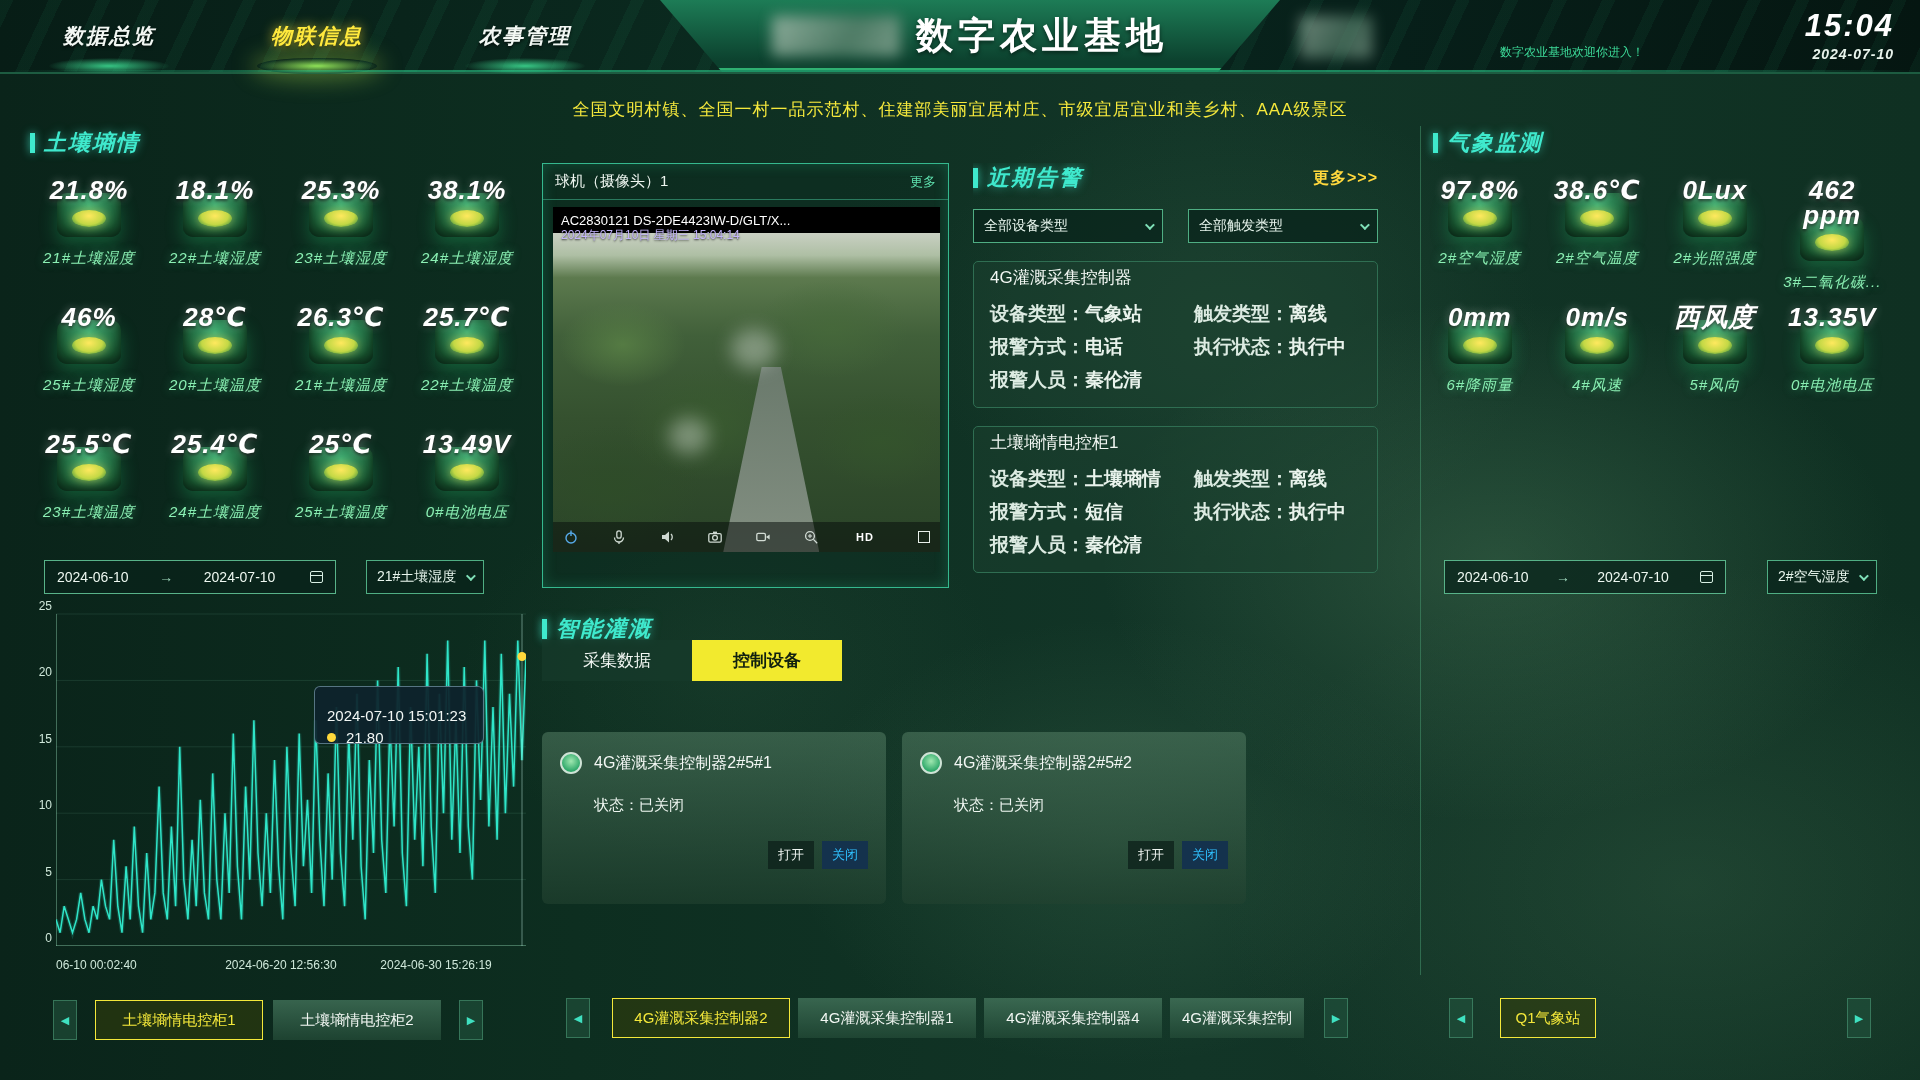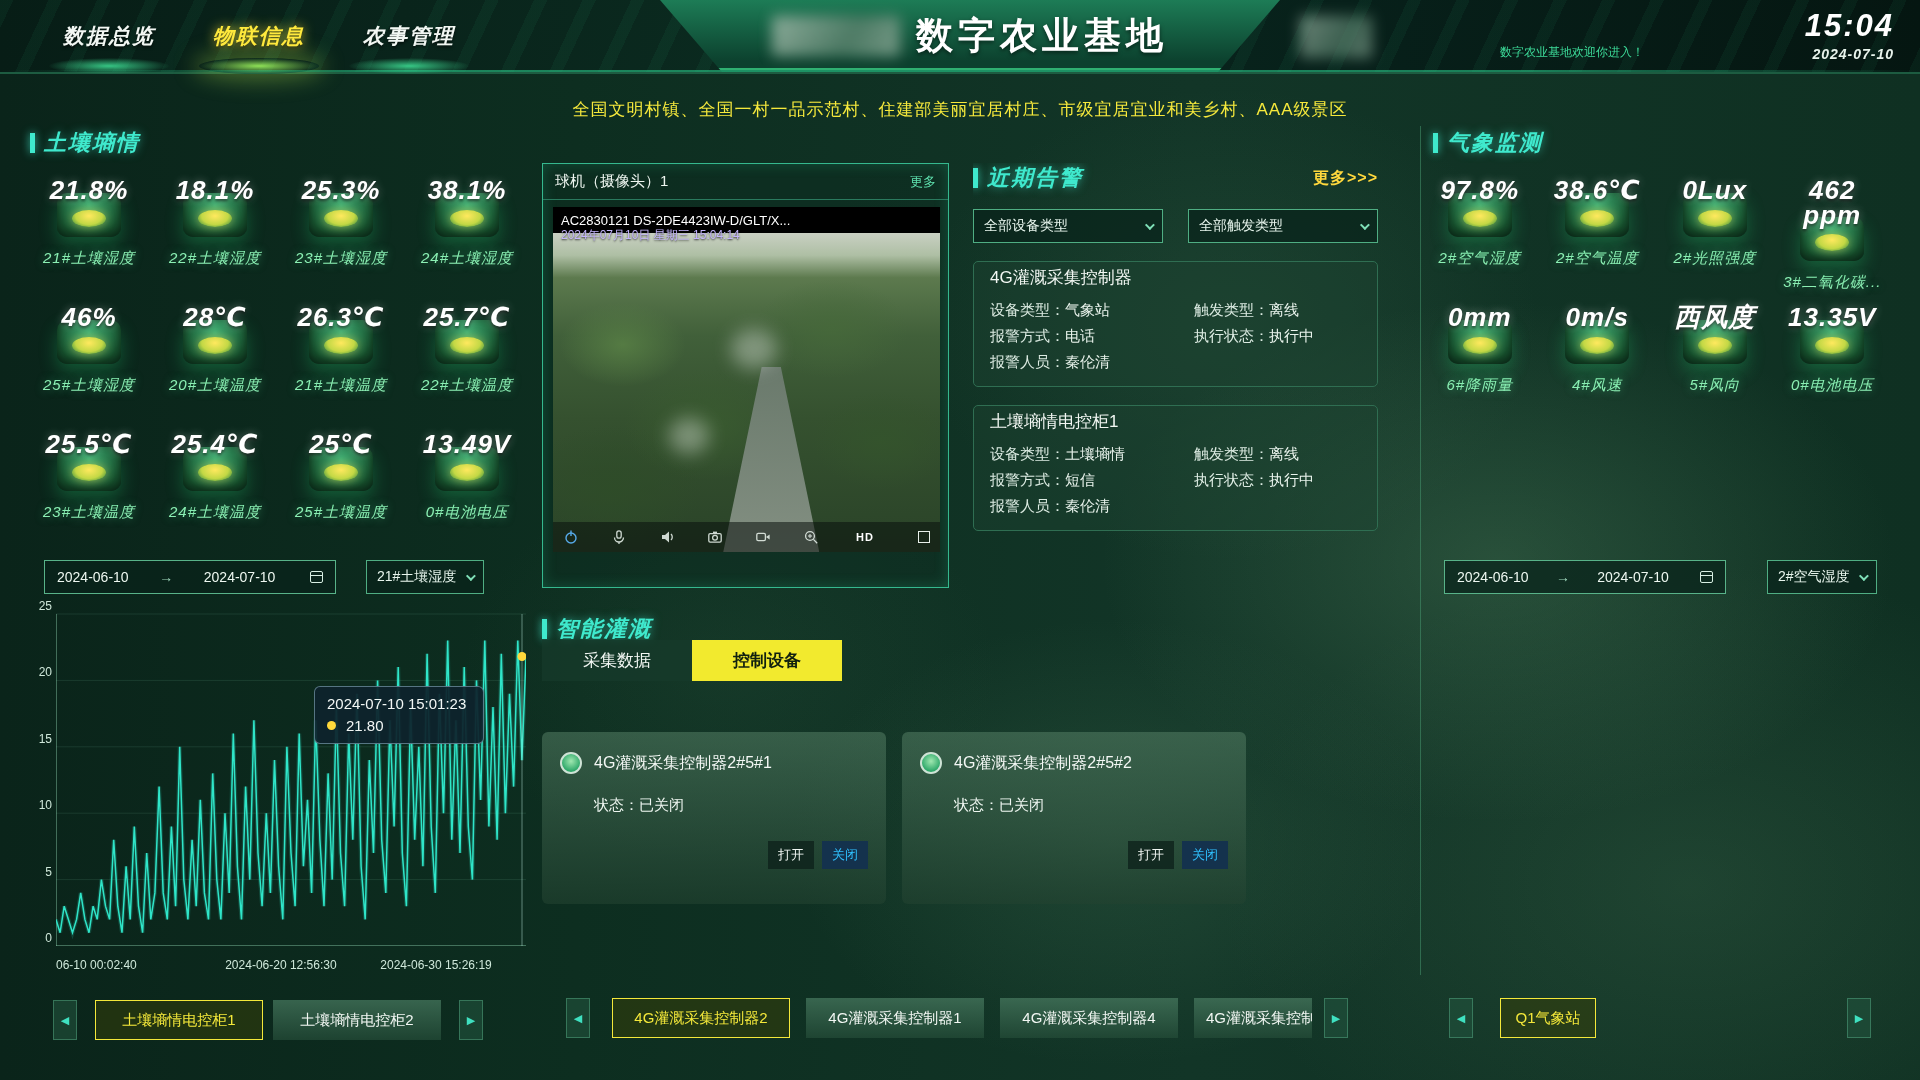--- a/index.html
+++ b/index.html
@@ -13,21 +13,21 @@
       radial-gradient(500px 380px at 64% 30%, rgba(70,118,86,.20), transparent 62%),
       linear-gradient(90deg,#0a241a 0%,#0d2e20 30%,#123527 62%,#0f3022 100%);}
   
   #header{position:absolute;left:0;top:0;width:1920px;height:74px;
     background:
       repeating-linear-gradient(115deg, rgba(45,205,135,.06) 0 12px, transparent 12px 44px),
       linear-gradient(90deg,#071d16,#0b2b20 42%,#07201a 70%,#051611);
     border-bottom:2px solid #1d5c41;}
   #header-underline{position:absolute;left:0;top:70px;width:1920px;height:2px;
     background:linear-gradient(90deg,transparent,#2fe39b 20%,#2fe39b 80%,transparent);opacity:.5;}
-  #nav{position:absolute;left:34px;top:8px;display:flex;}
+  #nav{position:absolute;left:34px;top:8px;display:flex;gap:58px;}
   .nav-item{position:relative;width:150px;text-align:center;cursor:pointer;}
   .nav-label{font-size:21px;font-weight:800;font-style:italic;color:#f2f7f3;letter-spacing:2px;
     text-shadow:0 2px 3px rgba(0,0,0,.6);padding-top:14px;}
   .nav-glow{margin:8px auto 0;width:120px;height:16px;border-radius:50%;
     background:radial-gradient(ellipse at center, rgba(62,226,150,.85), rgba(62,226,150,0) 72%);}
   .nav-item.active .nav-label{color:#ffe93d;text-shadow:0 0 12px rgba(255,233,61,.8),0 2px 3px rgba(0,0,0,.6);}
   .nav-item.active .nav-glow{background:radial-gradient(ellipse at center, rgba(150,235,90,.95), rgba(150,235,90,0) 72%);box-shadow:0 0 22px 6px rgba(190,240,80,.35);}
   #title-banner{position:absolute;left:660px;top:0;width:620px;height:72px;
     background:linear-gradient(180deg,#1d7c56,#0c412e 85%);
     clip-path:polygon(0 0,100% 0,90% 100%,10% 100%);
@@ -79,21 +79,21 @@
   #soil-dates .daterange{justify-content:space-between;}
   #soil-select{position:absolute;left:366px;top:560px;width:118px;}
   
   #chart-wrap{position:absolute;left:30px;top:602px;width:500px;height:368px;}
   #ylabels{position:absolute;left:0;top:0;width:24px;height:340px;}
   #ylabels span{position:absolute;right:2px;font-size:12px;color:#cfe8da;}
   #chart-svg{position:absolute;left:26px;top:8px;}
   #xlabels{position:absolute;left:26px;top:356px;width:470px;height:18px;}
   #xlabels span{position:absolute;font-size:12px;color:#cfe8da;white-space:nowrap;}
   #tooltip{position:absolute;left:284px;top:84px;width:170px;height:58px;border-radius:6px;
-    background:rgba(14,34,44,.93);border:1px solid rgba(160,200,220,.5);padding:8px 12px;z-index:3;}
+    background:rgba(14,34,44,.93);border:1px solid rgba(160,200,220,.5);padding:20px 12px;z-index:3;}
   #tooltip .tt-time{font-size:15px;color:#f2f7f5;}
   #tooltip .tt-row{display:flex;align-items:center;gap:10px;margin-top:5px;}
   #tooltip .tt-dot{width:9px;height:9px;border-radius:50%;background:#ffd93b;}
   #tooltip .tt-val{font-size:15px;color:#f2f7f5;}
   
   .pg-arrow{height:40px;width:24px;border:1px solid rgba(90,180,140,.45);background:rgba(34,84,62,.6);
     color:#3fe0c0;font-size:11px;display:flex;align-items:center;justify-content:center;cursor:pointer;}
   .pg-item{height:40px;display:flex;align-items:center;justify-content:center;font-size:15px;color:#f2f7f3;
     background:linear-gradient(180deg, rgba(72,122,96,.72), rgba(36,76,56,.72));cursor:pointer;
     padding:0 10px;white-space:nowrap;overflow:hidden;}
@@ -141,21 +141,21 @@
   
   #alarm-panel{position:absolute;left:973px;top:163px;width:405px;height:432px;overflow:hidden;}
   #alarm-head{display:flex;align-items:center;justify-content:space-between;}
   #alarm-more{font-size:16px;font-weight:700;color:#ffd83d;cursor:pointer;letter-spacing:1px;}
   #alarm-filters{display:flex;justify-content:space-between;margin-top:16px;}
   #alarm-filters .select{width:190px;}
   .alarm-card{margin-top:18px;border:1px solid #2f6e52;border-radius:5px;background:rgba(28,66,48,.45);
     padding:4px 16px 14px;}
   .al-title{font-size:17px;color:#f2f7f3;margin-bottom:12px;}
   .al-rows{display:grid;grid-template-columns:55% 45%;row-gap:7px;}
-  .al-cell{font-size:15px;color:#e9f3ec;}
+  .al-cell{font-size:19px;color:#e9f3ec;font-weight:bold;}
   .al-k{color:#dcebe2;}
   
   #weather-panel{position:absolute;left:1420px;top:126px;width:470px;height:849px;
     border-left:1px solid rgba(70,150,110,.55);padding-left:0;}
   #weather-title{position:absolute;left:12px;top:2px;}
   #weather-grid{position:absolute;left:0;top:42px;width:470px;}
   #weather-dates{position:absolute;left:23px;top:434px;width:282px;}
   #weather-dates .daterange{justify-content:space-between;}
   #weather-select{position:absolute;left:346px;top:434px;width:110px;}
   
@@ -538,21 +538,21 @@
     <div class="dev-status"><span>状态：</span><span>已关闭</span></div>
     <div class="dev-btns">
       <div class="dev-btn open">打开</div>
       <div class="dev-btn close">关闭</div>
     </div>
   </div>
 </div>
 
   <div id="pager-center">
     <div class="pg-arrow">◀</div>
-    <div id="irr-pager-items" style="display:flex;gap:16px;overflow:hidden;width:700px;">
+    <div id="irr-pager-items" style="display:flex;gap:8px;overflow:hidden;width:700px;">
   <div class="pg-item active">4G灌溉采集控制器2</div>
 
   <div class="pg-item">4G灌溉采集控制器1</div>
 
   <div class="pg-item">4G灌溉采集控制器4</div>
 
   <div class="pg-item">4G灌溉采集控制</div>
 </div>
     <div class="pg-arrow">▶</div>
   </div>

